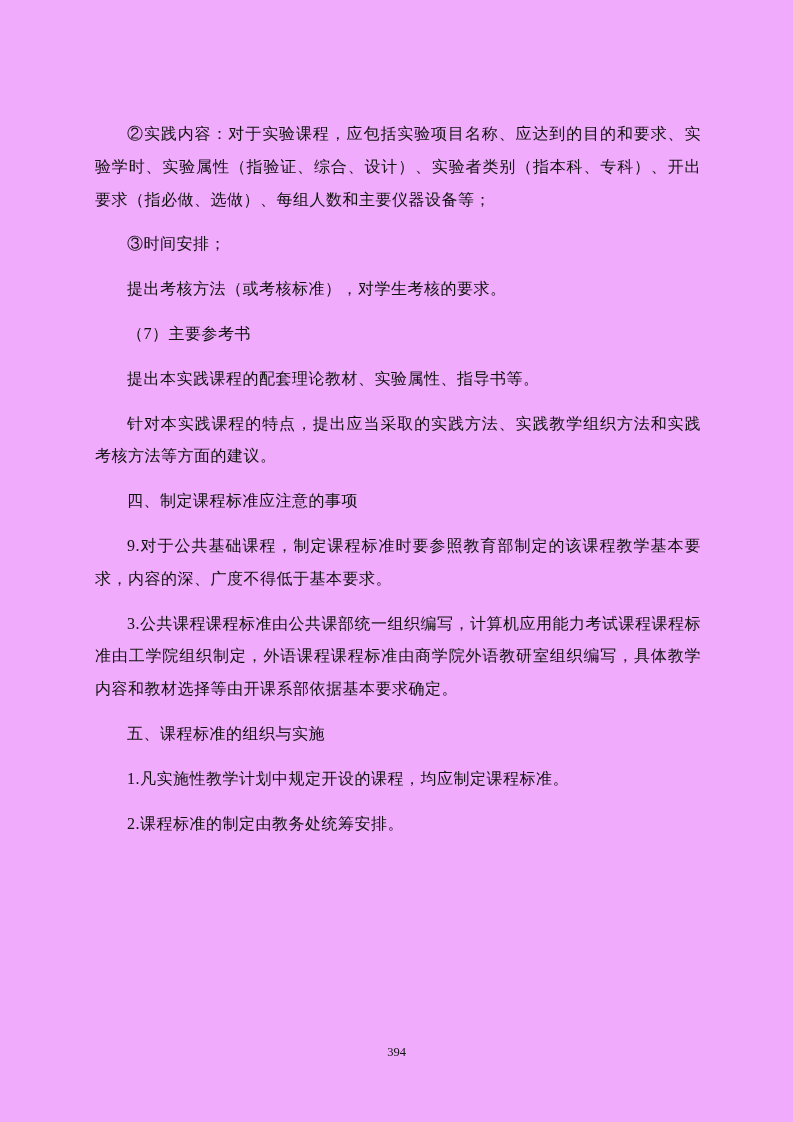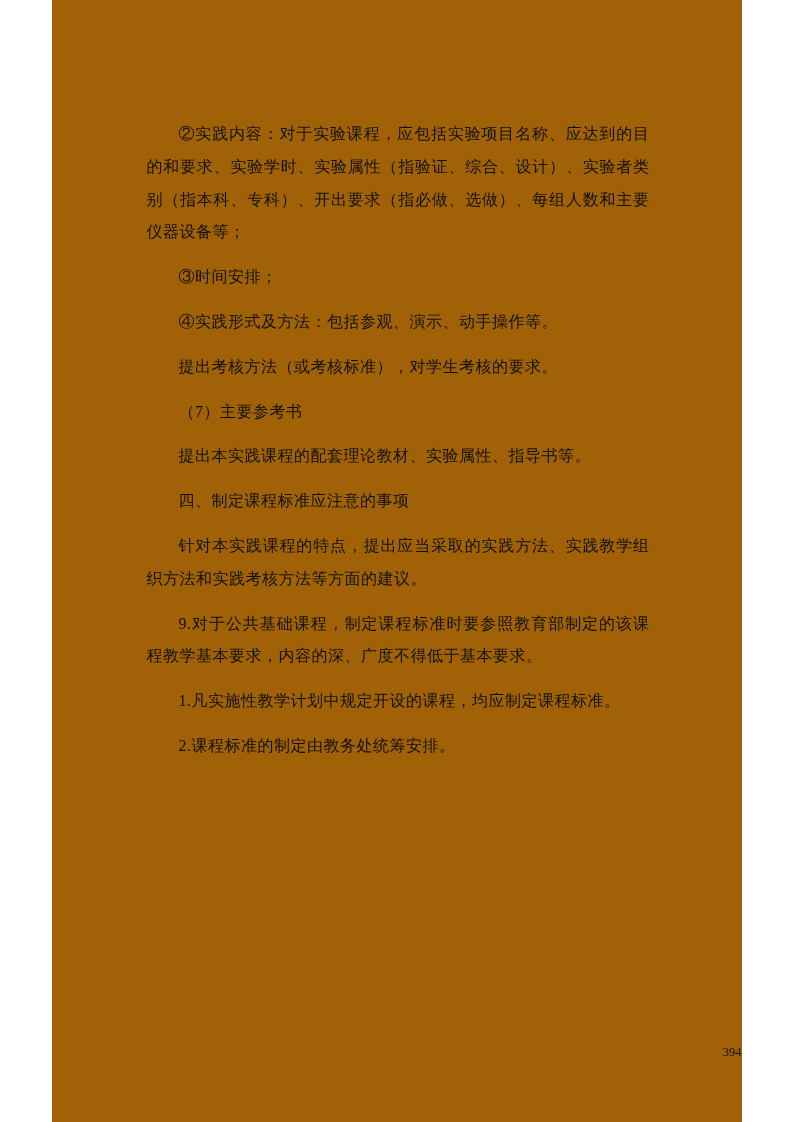--- a/index.html
+++ b/index.html
@@ -2,24 +2,24 @@
 <html><head>
 <meta charset="utf-8">
 <style>
   html, body {
     margin: 0;
     padding: 0;
     background: #ffffff;
   }
   .page {
     position: relative;
-    width: 690px;
+    width: 793px;
     height: 1122px;
     margin: 0 auto;
-    background: #a16207;
+    background: #f0abfc;
     box-sizing: border-box;
     font-family: "Liberation Serif", "DejaVu Serif", serif;
     color: #111111;
     overflow: hidden;
     padding-left: 32px;
   }
   .content {
     position: absolute;
     top: 118px;
     left: 95px;
@@ -32,36 +32,37 @@
     line-height: 2.05;
     text-indent: 2em;
     letter-spacing: 0.5px;
     word-break: break-all;
   }
   .page-number {
     position: absolute;
     bottom: 62px;
     left: 0;
     right: 0;
-    text-align: right;
+    text-align: center;
     font-size: 12.5px;
     color: #111111;
   }
 </style>
 </head>
 <body>
 
 <div class="page">
   <div class="content">
     <p>②实践内容：对于实验课程，应包括实验项目名称、应达到的目的和要求、实验学时、实验属性（指验证、综合、设计）、实验者类别（指本科、专科）、开出要求（指必做、选做）、每组人数和主要仪器设备等；</p>
     <p>③时间安排；</p>
-    <p>④实践形式及方法：包括参观、演示、动手操作等。</p>
     <p>提出考核方法（或考核标准），对学生考核的要求。</p>
     <p>（7）主要参考书</p>
     <p>提出本实践课程的配套理论教材、实验属性、指导书等。</p>
+    <p>针对本实践课程的特点，提出应当采取的实践方法、实践教学组织方法和实践考核方法等方面的建议。</p>
     <p>四、制定课程标准应注意的事项</p>
-    <p>针对本实践课程的特点，提出应当采取的实践方法、实践教学组织方法和实践考核方法等方面的建议。</p>
     <p>9.对于公共基础课程，制定课程标准时要参照教育部制定的该课程教学基本要求，内容的深、广度不得低于基本要求。</p>
+    <p>3.公共课程课程标准由公共课部统一组织编写，计算机应用能力考试课程课程标准由工学院组织制定，外语课程课程标准由商学院外语教研室组织编写，具体教学内容和教材选择等由开课系部依据基本要求确定。</p>
+    <p>五、课程标准的组织与实施</p>
     <p>1.凡实施性教学计划中规定开设的课程，均应制定课程标准。</p>
     <p>2.课程标准的制定由教务处统筹安排。</p>
   </div>
   <div class="page-number">394</div>
 </div>
 
 </body></html>

